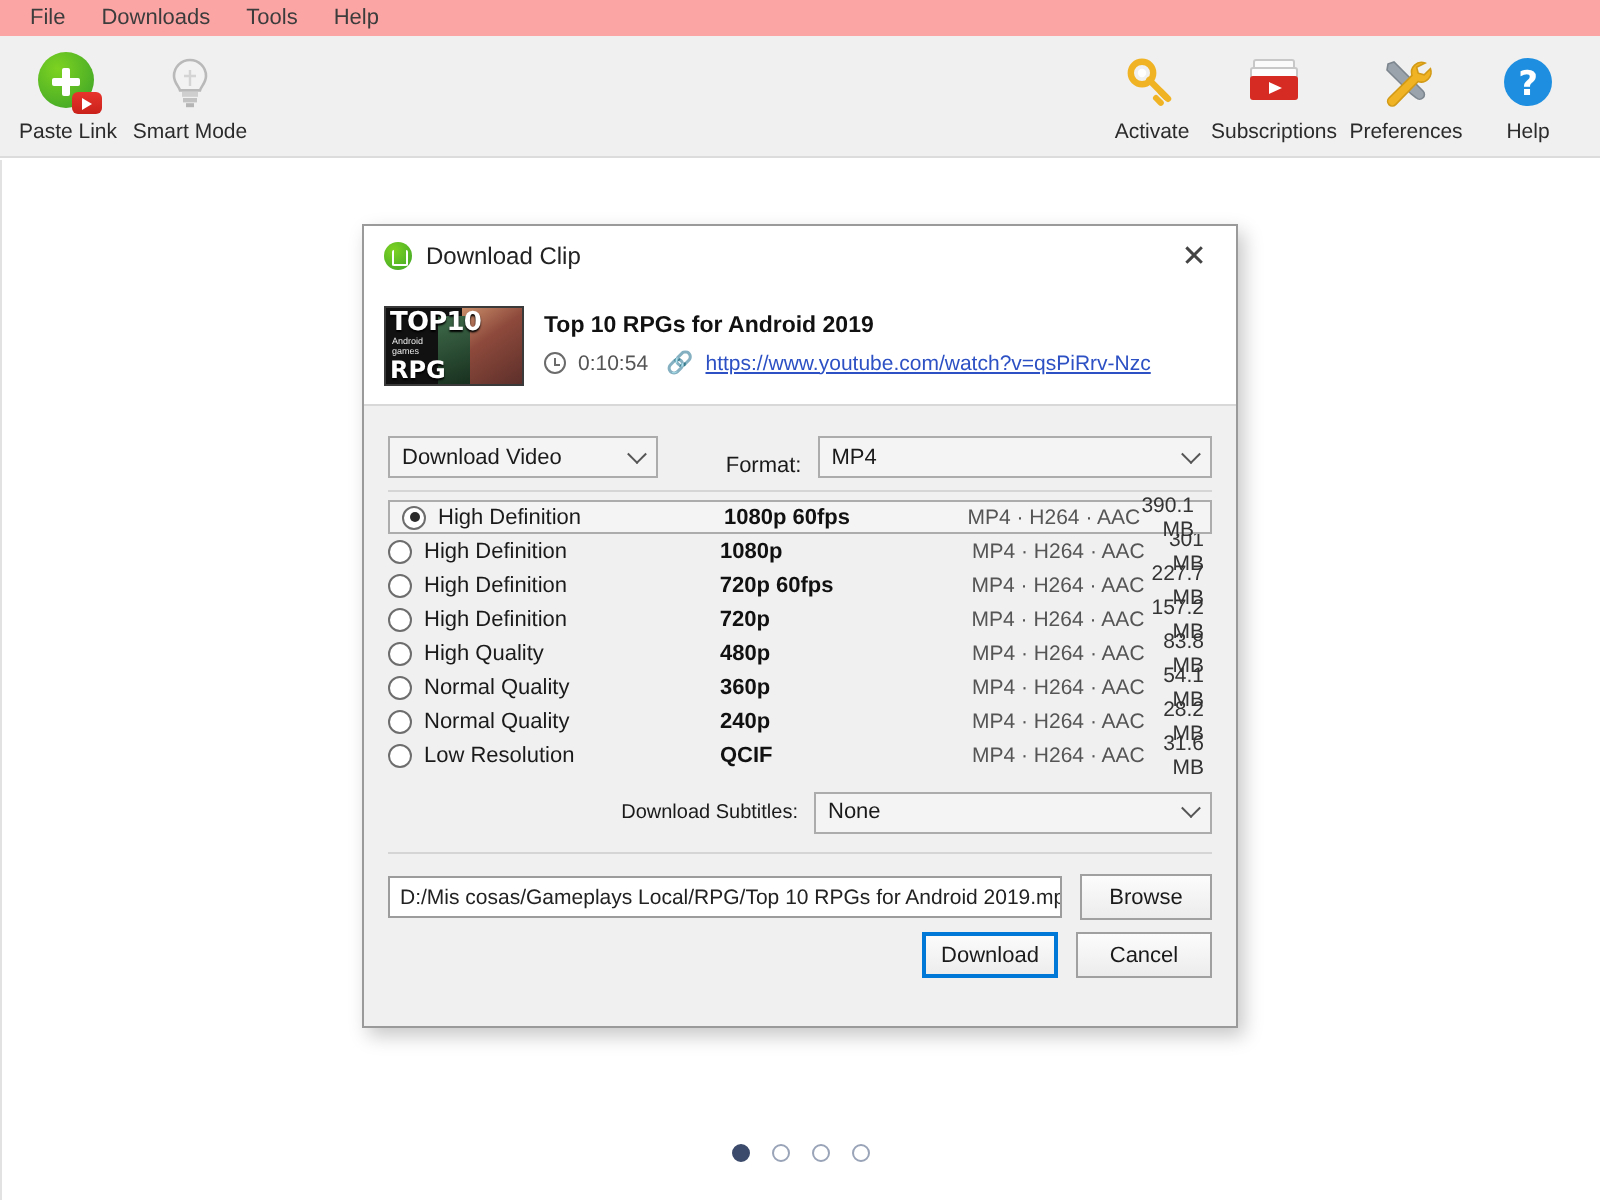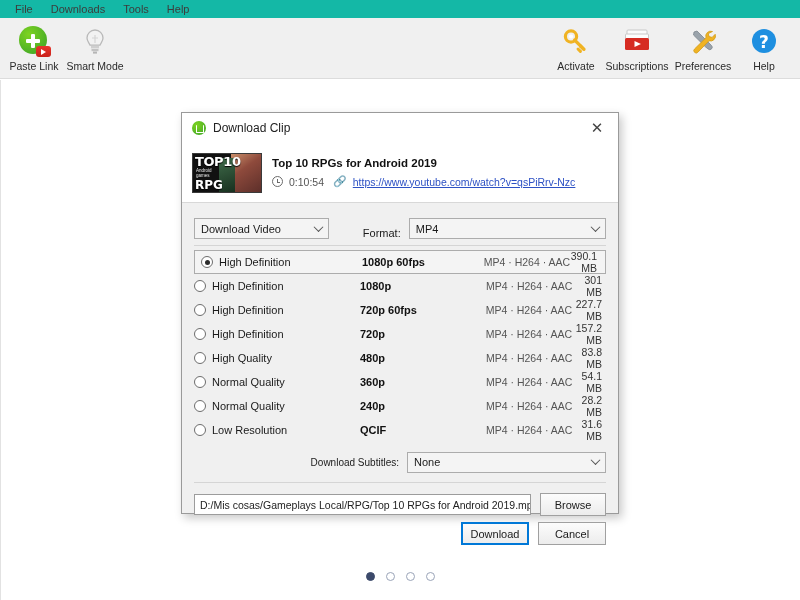--- a/index.html
+++ b/index.html
@@ -10,21 +10,21 @@
     background: #ffffff;
     font-family: "Liberation Sans", sans-serif;
     font-size: 11px;
     color: #1a1a1a;
   }
   #app { position: relative; width: 800px; height: 600px; background: #ffffff; }
 
   
   .menubar {
     height: 19px;
-    background: #14b8a6;
+    background: #fca5a5;
     display: flex;
     align-items: center;
     padding-left: 6px;
     border-bottom: 1px solid #f0f0f0;
   }
   .menubar .mi {
     font-size: 11px;
     color: #3c3c3c;
     padding: 2px 9px;
     line-height: 13px;
@@ -223,21 +223,21 @@
   #sel-mode { width: 136px; }
   .fmt-label { margin-left: 34px; margin-right: 8px; font-size: 11px; color: #1a1a1a; }
   #sel-format { width: 199px; }
 
   .divider { height: 1px; background: #d5d5d5; margin: 6px 0 4px 0; }
 
   
   .opts { margin-top: 4px; }
   .opt {
     display: flex; align-items: center;
-    height: 24px;
+    height: 17px;
     font-size: 11px;
   }
   .radio {
     width: 12px; height: 12px; border-radius: 50%;
     border: 1px solid #6d6d6d;
     background: #fff;
     margin-right: 6px; flex: none;
     position: relative;
   }
   .opt.sel .radio::after {

